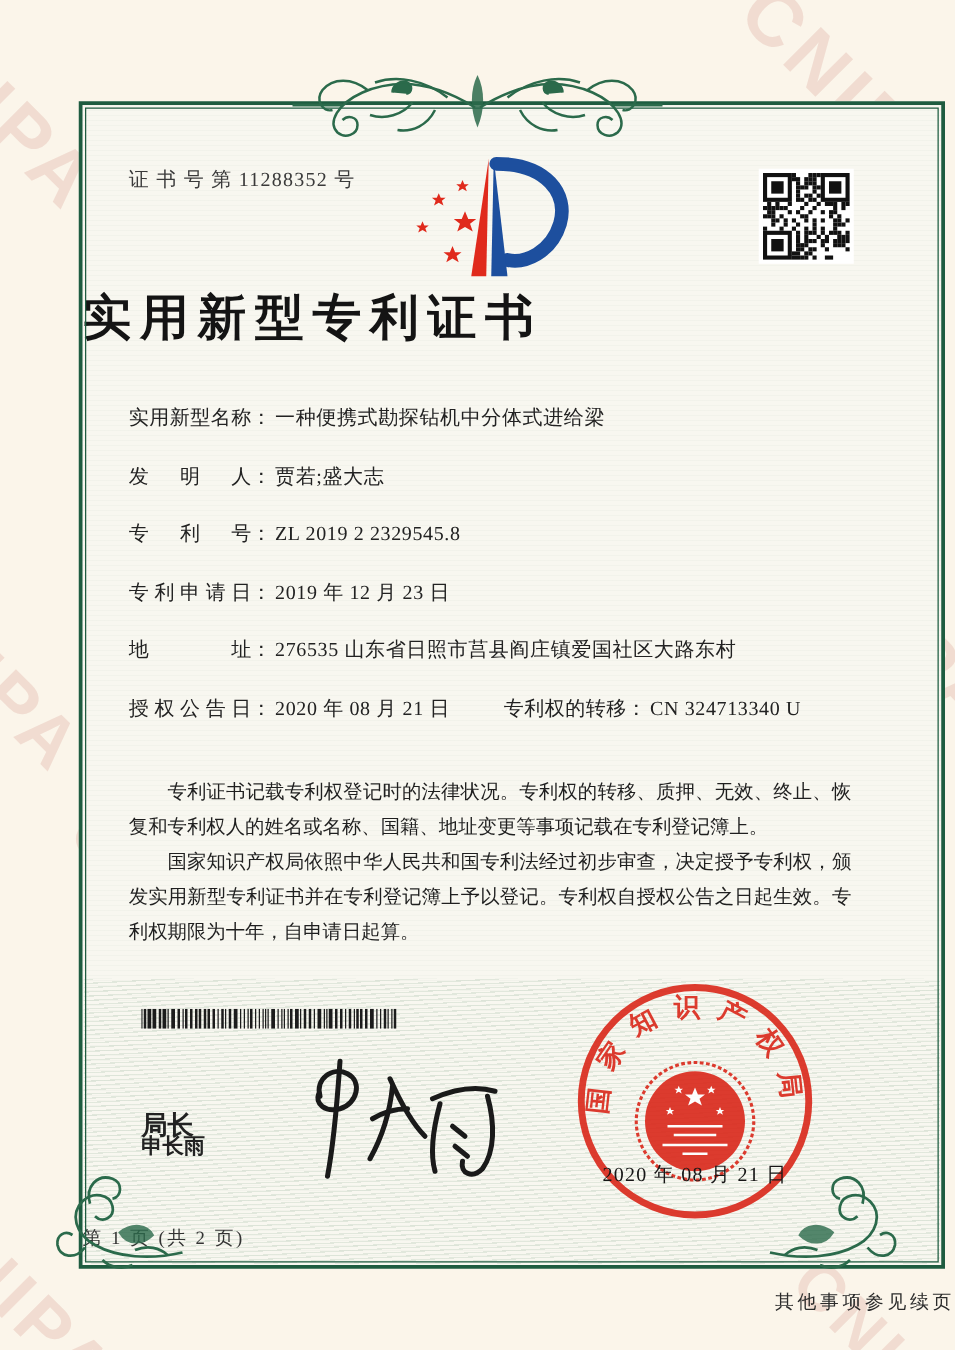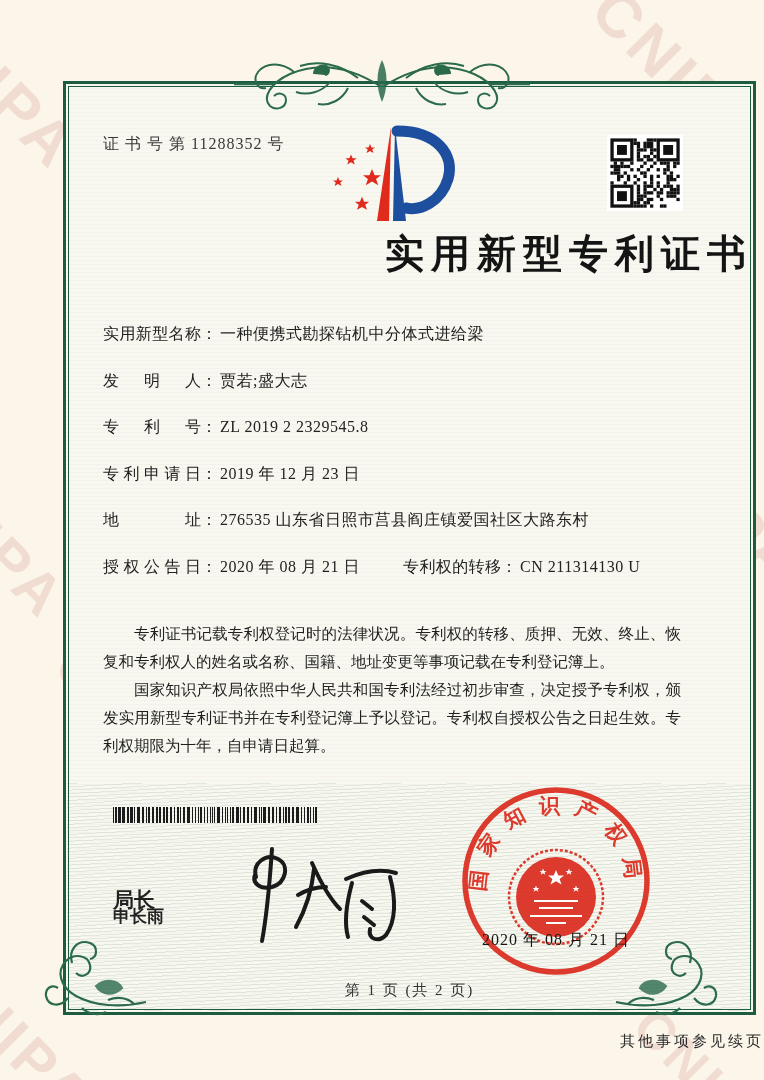--- a/index.html
+++ b/index.html
@@ -13,42 +13,42 @@
   .frame{position:absolute;left:63px;top:81px;width:693px;height:934px;box-sizing:border-box;
          border:3px solid #1e5c40;background:#f8f7f0;
          background-image:repeating-linear-gradient(180deg,rgba(130,165,140,0.05) 0 1px,transparent 1px 4px);}
   .frame::after{content:"";position:absolute;left:2px;top:2px;right:2px;bottom:2px;
          border:1px solid #1e5c40;pointer-events:none;}
   .waves-bottom{position:absolute;left:1px;right:1px;bottom:1px;height:228px;
          background:repeating-linear-gradient(177deg,rgba(106,150,116,0.16) 0 1px,transparent 1px 3.4px);}
   .cert-no{position:absolute;left:37px;top:50px;font-size:16px;letter-spacing:1px;color:#3a3a3a;}
   .logo{position:absolute;left:259px;top:39px;}
   .qr{position:absolute;left:541px;top:51px;width:76px;height:76px;background:#fff;}
-  .title{position:absolute;left:0;right:0;top:143px;margin:0;text-align:right;
+  .title{position:absolute;left:0;right:0;top:143px;margin:0;text-align:left;
          font-size:39px;font-weight:bold;letter-spacing:7px;color:#141414;}
   .fields{position:absolute;left:37px;top:240px;width:580px;font-size:16px;color:#222;}
   .frow{position:relative;height:46.5px;}
   .pair{position:absolute;left:0;top:0;white-space:nowrap;}
   .pair.second{left:300px;}
   .flabel{display:inline-block;width:98px;text-align:justify;text-align-last:justify;vertical-align:top;}
   .fcolon{display:inline-block;}
   .fvalue{margin-left:3px;letter-spacing:0.5px;}
   .paras{position:absolute;left:37px;top:536px;width:578px;font-size:15.5px;line-height:28px;
          color:#1f1f1f;text-align:justify;}
   .paras p{margin:0;text-indent:2em;}
   .barcode{position:absolute;left:47px;top:723px;width:205px;height:16px;}
   .signature{position:absolute;left:162px;top:759px;}
   .director-title{position:absolute;left:47px;top:802px;font-size:21px;font-weight:600;
          font-family:Liberation Serif, serif;color:#222;}
   .director-name{position:absolute;left:47px;top:821px;font-size:17px;font-weight:600;
          font-family:"Liberation Sans","DejaVu Sans",sans-serif;color:#222;}
   .seal{position:absolute;left:390px;top:697px;}
   .seal-date{position:absolute;left:390px;top:846px;width:200px;text-align:center;
          font-size:16px;letter-spacing:1px;color:#161616;}
-  .page-info{position:absolute;left:0;right:0;top:897px;text-align:center;font-size:15px;
+  .page-info{position:absolute;left:0;right:0;top:897px;font-size:15px;
          letter-spacing:2px;color:#333;}
   .footer-note{position:absolute;left:0;right:0;top:1032px;text-align:right;font-size:15px;
          letter-spacing:3px;color:#2b2b2b;}
   .orn{position:absolute;pointer-events:none;}
 </style>
 </head>
 <body>
 
 <div class="page">
 
@@ -246,21 +246,21 @@
           <span class="pair"><span class="flabel">专　利　号</span><span class="fcolon">：</span><span class="fvalue">ZL 2019 2 2329545.8</span></span>
         </div>
         <div class="frow">
           <span class="pair"><span class="flabel">专利申请日</span><span class="fcolon">：</span><span class="fvalue">2019 年 12 月 23 日</span></span>
         </div>
         <div class="frow">
           <span class="pair"><span class="flabel">地　　　址</span><span class="fcolon">：</span><span class="fvalue">276535 山东省日照市莒县阎庄镇爱国社区大路东村</span></span>
         </div>
         <div class="frow">
           <span class="pair"><span class="flabel">授权公告日</span><span class="fcolon">：</span><span class="fvalue">2020 年 08 月 21 日</span></span>
-          <span class="pair second"><span class="flabel">专利权的转移</span><span class="fcolon">：</span><span class="fvalue">CN 211314130 U</span></span>
+          <span class="pair second"><span class="flabel">专利权的转移</span><span class="fcolon">：</span><span class="fvalue">CN 324713340 U</span></span>
         </div>
       </div>
 
     <div class="paras" id="paras">
         <p>专利证书记载专利权登记时的法律状况。专利权的转移、质押、无效、终止、恢复和专利权人的姓名或名称、国籍、地址变更等事项记载在专利登记簿上。</p>
         <p>国家知识产权局依照中华人民共和国专利法经过初步审查，决定授予专利权，颁发实用新型专利证书并在专利登记簿上予以登记。专利权自授权公告之日起生效。专利权期限为十年，自申请日起算。</p>
       </div>
 
     <div class="barcode"><svg id="barcode-svg" width="205" height="16">
           <rect x="0" y="0" width="1" height="16" fill="#1c1c1c"></rect>

